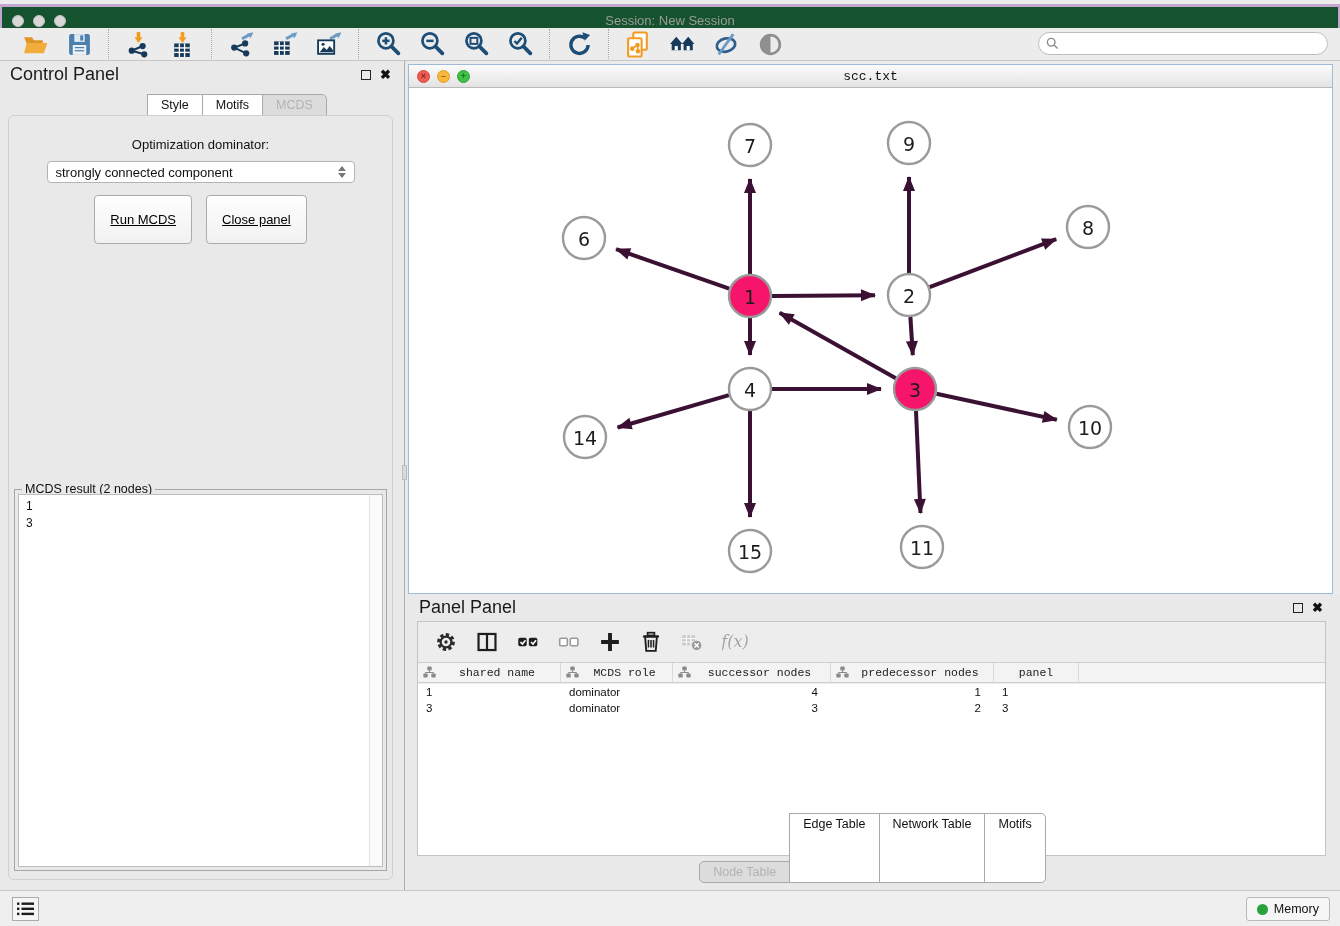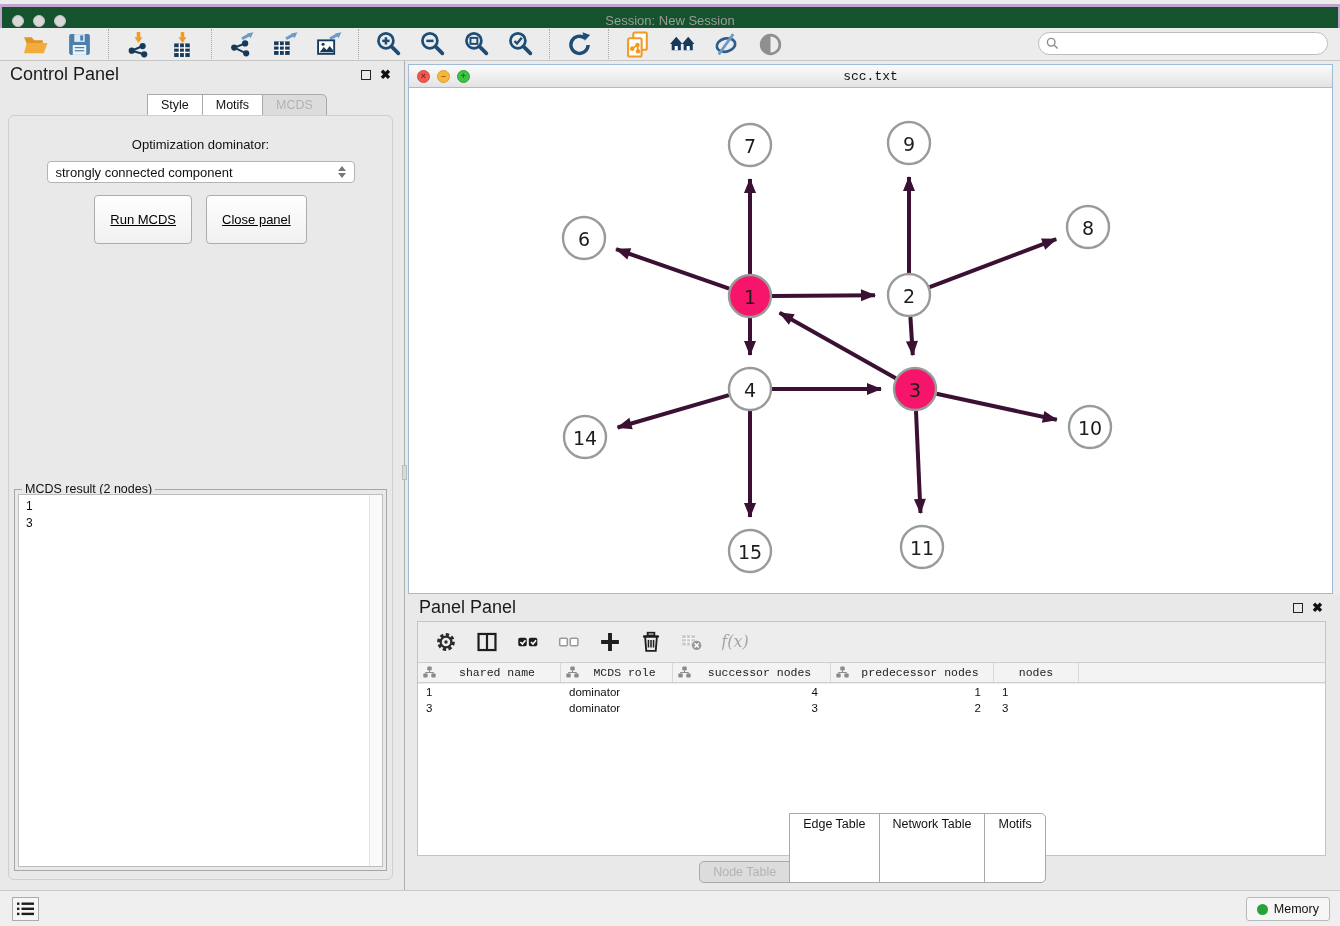--- a/index.html
+++ b/index.html
@@ -525,21 +525,21 @@
                 <rect x="4.3" y="0.5" width="4.4" height="4" rx="1"></rect>
                 <rect x="0.3" y="7.5" width="4.4" height="4" rx="1"></rect>
                 <rect x="8.3" y="7.5" width="4.4" height="4" rx="1"></rect>
               </g>
               <path d="M6.5 4.5 v2 M2.5 7.5 v-1 h8 v1" stroke="#8A8A8A" fill="none"></path>
             </svg>
           </span>
           <span class="th-label">predecessor nodes</span>
         </div>
         <div class="th-cell" style="width: 85px;">
-          <span class="th-label">nodes</span>
+          <span class="th-label">panel</span>
         </div>
       </div>
     <div class="tbl-body">
         <div class="tbl-row">
           <div class="td-cell" style="width: 143px; text-align: left; padding: 0px 4px 0px 8px;">1</div>
           <div class="td-cell" style="width: 112px; text-align: left; padding: 0px 4px 0px 8px;">dominator</div>
           <div class="td-cell" style="width: 158px; text-align: right; padding: 0px 13px 0px 4px;">4</div>
           <div class="td-cell" style="width: 163px; text-align: right; padding: 0px 13px 0px 4px;">1</div>
           <div class="td-cell" style="width: 85px; text-align: left; padding: 0px 4px 0px 8px;">1</div>
         </div>

